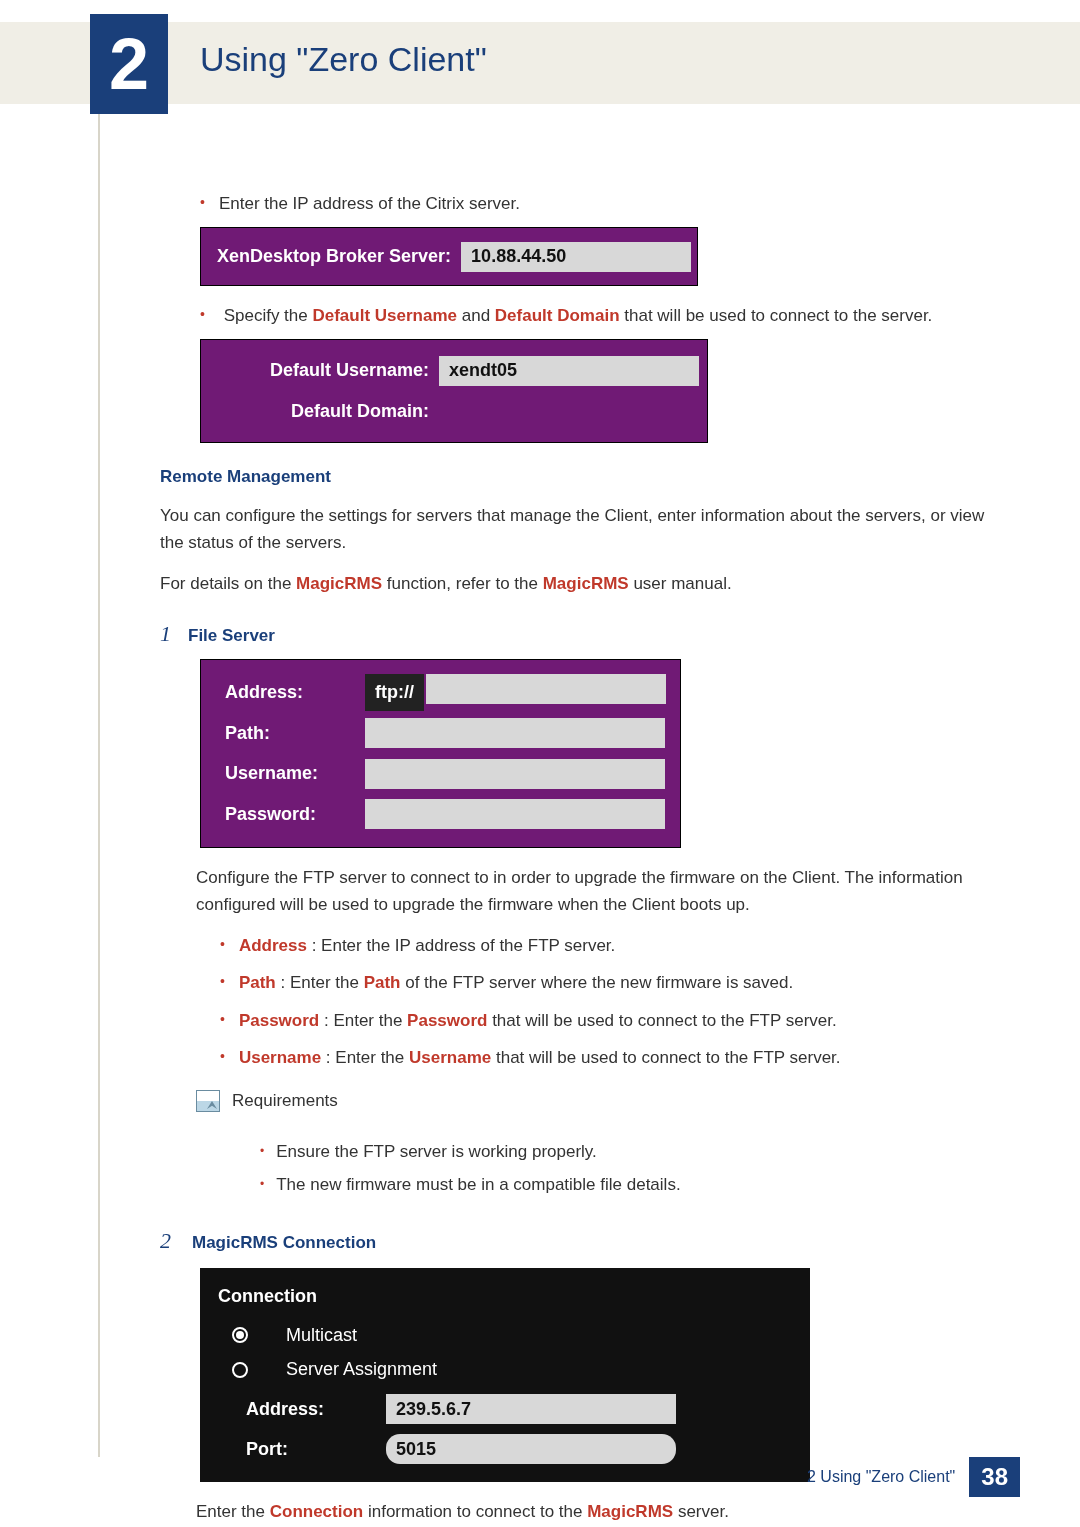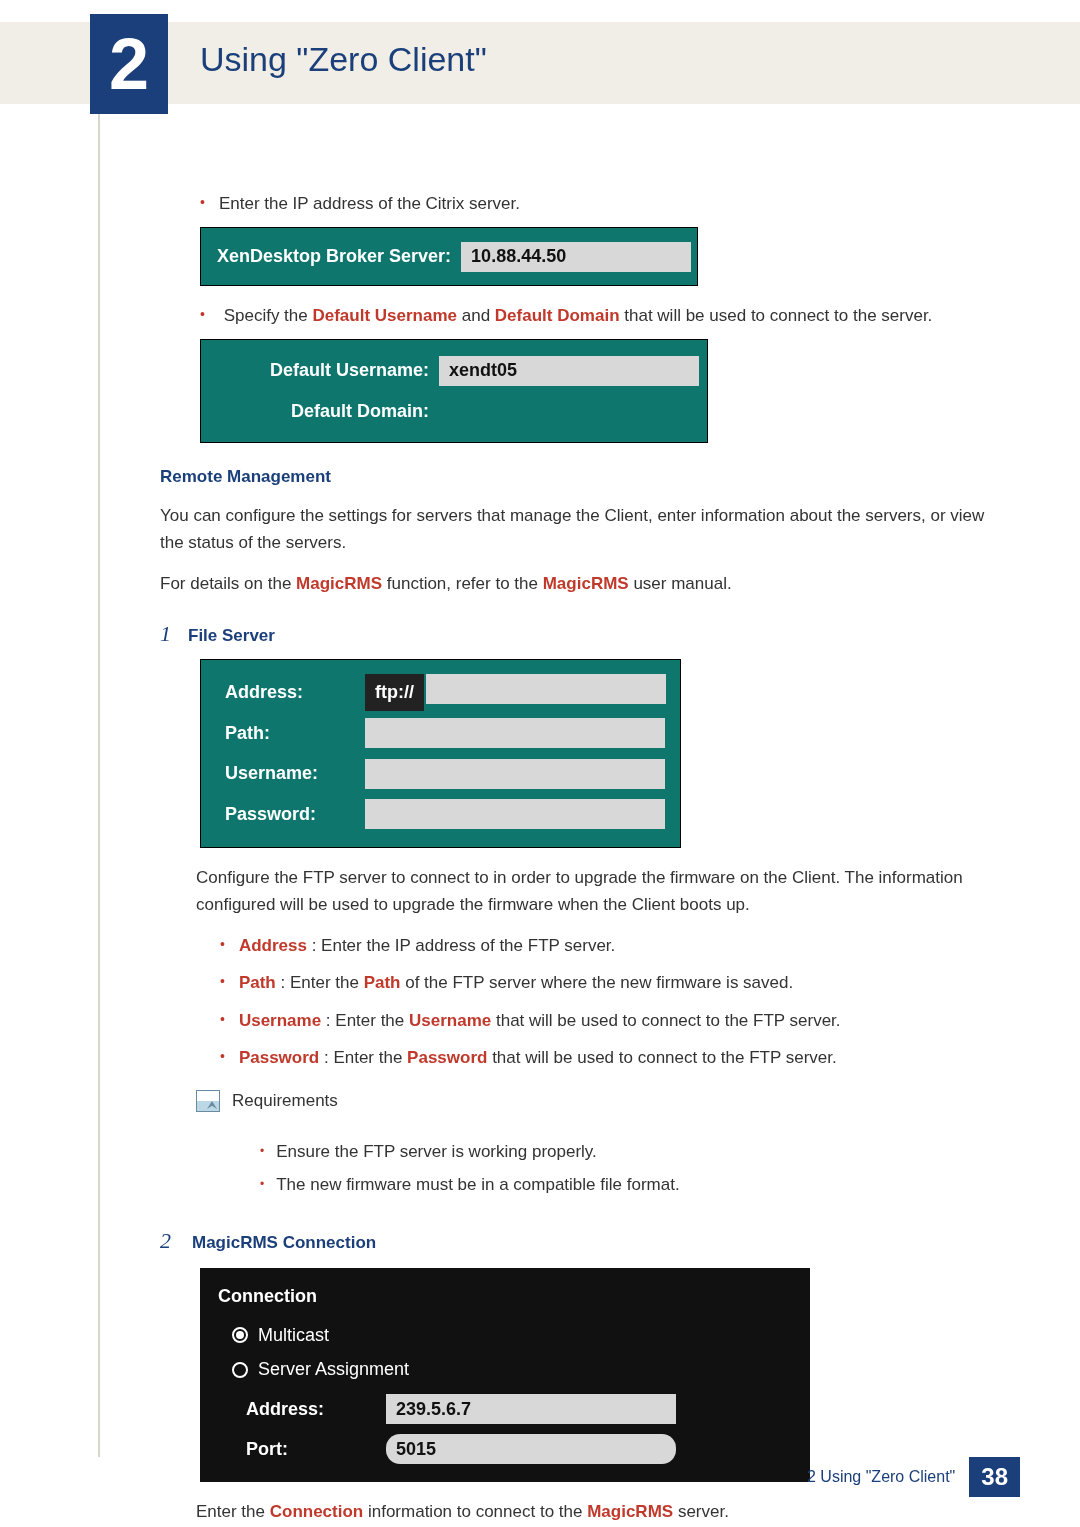--- a/index.html
+++ b/index.html
@@ -7,41 +7,41 @@
   .page { position: relative; width: 1080px; height: 1527px; padding: 0 60px 0 100px; }
   .header-bar { position: absolute; left: 0; right: 0; top: 22px; height: 82px; background: #f0eee6; }
   .chapter-box { position: absolute; left: 90px; top: 14px; width: 78px; height: 100px; background: #1a3f7a; color: #fff; display: flex; align-items: center; justify-content: center; font-size: 72px; font-weight: bold; font-family: Arial, sans-serif; }
   .chapter-title { position: absolute; left: 200px; top: 40px; font-size: 34px; color: #1a3f7a; font-weight: 500; }
   .left-rule { position: absolute; left: 98px; top: 114px; bottom: 70px; width: 2px; background: #d8d5c9; }
   .content { position: absolute; left: 160px; right: 70px; top: 190px; bottom: 100px; font-size: 17px; line-height: 1.6; }
   ul.sub { list-style: none; padding-left: 40px; }
   ul.sub > li::before { content: "•"; color: #c0392b; margin-right: 14px; font-size: 14px; position: relative; top: -2px; }
   ul.sub > li { margin-bottom: 10px; }
   .img-box { margin: 8px 0 16px 40px; }
-  .dark-panel { background: #0f766e; border: 1px solid #000; display: inline-block; padding: 6px; }
+  .dark-panel { background: #701a75; border: 1px solid #000; display: inline-block; padding: 6px; }
   .row { display: flex; align-items: center; margin: 4px 0; }
   .dark-label { color: #fff; font-weight: bold; font-size: 18px; padding: 4px 10px; min-width: 230px; }
   .dark-label-sm { color: #fff; font-weight: bold; font-size: 18px; padding: 4px 10px; min-width: 150px; }
   .text-field { background: #d8d8d8; color: #111; font-weight: bold; font-size: 18px; padding: 0 10px; min-width: 260px; height: 30px; display: flex; align-items: center; }
   .text-field.wide { min-width: 300px; }
   .text-field.narrow { min-width: 230px; }
   .heading3 { color: #1a3f7a; font-weight: bold; margin: 20px 0 12px 0; font-size: 17px; }
   .para { margin-bottom: 14px; }
   .red { color: #c0392b; font-weight: bold; }
   .olnum { color: #1a3f7a; font-style: italic; font-family: Georgia, 'Times New Roman', serif; font-size: 22px; display: inline-block; width: 28px; }
   .ol-item { display: flex; align-items: baseline; margin-top: 18px; }
   .note-box { display: flex; gap: 12px; margin: 16px 0 10px 36px; }
   .note-icon { width: 24px; height: 22px; background: linear-gradient(#fff 0 50%, #bcd7e6 50% 100%); border: 1px solid #6a8ca0; position: relative; flex-shrink: 0; margin-top: 3px; }
   .note-icon::after { content: ""; position: absolute; right: 2px; bottom: 2px; width: 10px; height: 8px; background: #6a8ca0; clip-path: polygon(0 100%, 50% 0, 100% 100%, 50% 60%); }
   ul.req { list-style: none; padding-left: 28px; margin-top: 24px; }
   ul.req > li::before { content: "•"; color: #c0392b; margin-right: 12px; font-size: 12px; position: relative; top: -2px; }
   ul.req > li { margin-bottom: 6px; }
   .conn-panel { background: #111; padding: 14px 18px 18px 18px; width: 610px; }
   .conn-title { color: #fff; font-weight: bold; font-size: 18px; margin-bottom: 10px; }
-  .radio-row { display: flex; align-items: center; color: #fff; font-size: 18px; margin: 6px 0 6px 14px; }
+  .radio-row { display: flex; align-items: center; color: #fff; font-size: 18px; margin: 6px 0 6px 14px; gap: 28px; }
   .radio { width: 16px; height: 16px; border: 2px solid #fff; border-radius: 50%; margin-right: 10px; display: inline-flex; align-items: center; justify-content: center; flex-shrink: 0; }
   .radio.checked::after { content: ""; width: 8px; height: 8px; background: #fff; border-radius: 50%; }
   .conn-field-row { display: flex; align-items: center; margin: 10px 0 0 28px; }
   .conn-label { color: #fff; font-weight: bold; font-size: 18px; min-width: 140px; }
   .footer { position: absolute; right: 60px; bottom: 30px; display: flex; align-items: center; gap: 14px; }
   .footer-text { color: #1a3f7a; font-size: 16px; font-weight: 500; }
   .page-num-box { background: #1a3f7a; color: #fff; font-weight: bold; font-size: 24px; padding: 6px 12px; font-family: Arial, sans-serif; }
   .scheme-label { background: #222; color: #fff; font-weight: bold; padding: 4px 10px; margin-right: 2px; font-size: 18px; }
 </style>
 </head>
@@ -119,31 +119,31 @@
           <div class="text-field wide"></div>
         </div>
       </div>
     </div>
 
     <p class="para" style="margin-left:36px;">Configure the FTP server to connect to in order to upgrade the firmware on the Client. The information configured will be used to upgrade the firmware when the Client boots up.</p>
 
     <ul class="sub" style="padding-left:60px;">
       <li><span class="red">Address</span><span> : Enter the IP address of the FTP server.</span></li>
       <li><span class="red">Path</span><span> : Enter the </span><span class="red">Path</span><span> of the FTP server where the new firmware is saved.</span></li>
+      <li><span class="red">Password</span><span> : Enter the </span><span class="red">Password</span><span> that will be used to connect to the FTP server.</span></li>
       <li><span class="red">Username</span><span> : Enter the </span><span class="red">Username</span><span> that will be used to connect to the FTP server.</span></li>
-      <li><span class="red">Password</span><span> : Enter the </span><span class="red">Password</span><span> that will be used to connect to the FTP server.</span></li>
     </ul>
 
     <div class="note-box">
       <div class="note-icon"></div>
       <div>
         <div>Requirements</div>
         <ul class="req">
           <li>Ensure the FTP server is working properly.</li>
-          <li>The new firmware must be in a compatible file format.</li>
+          <li>The new firmware must be in a compatible file details.</li>
         </ul>
       </div>
     </div>
 
     <div class="ol-item">
       <span class="olnum">2</span>
       <span class="heading3" style="margin:4px;">MagicRMS Connection</span>
     </div>
 
     <div class="img-box">

